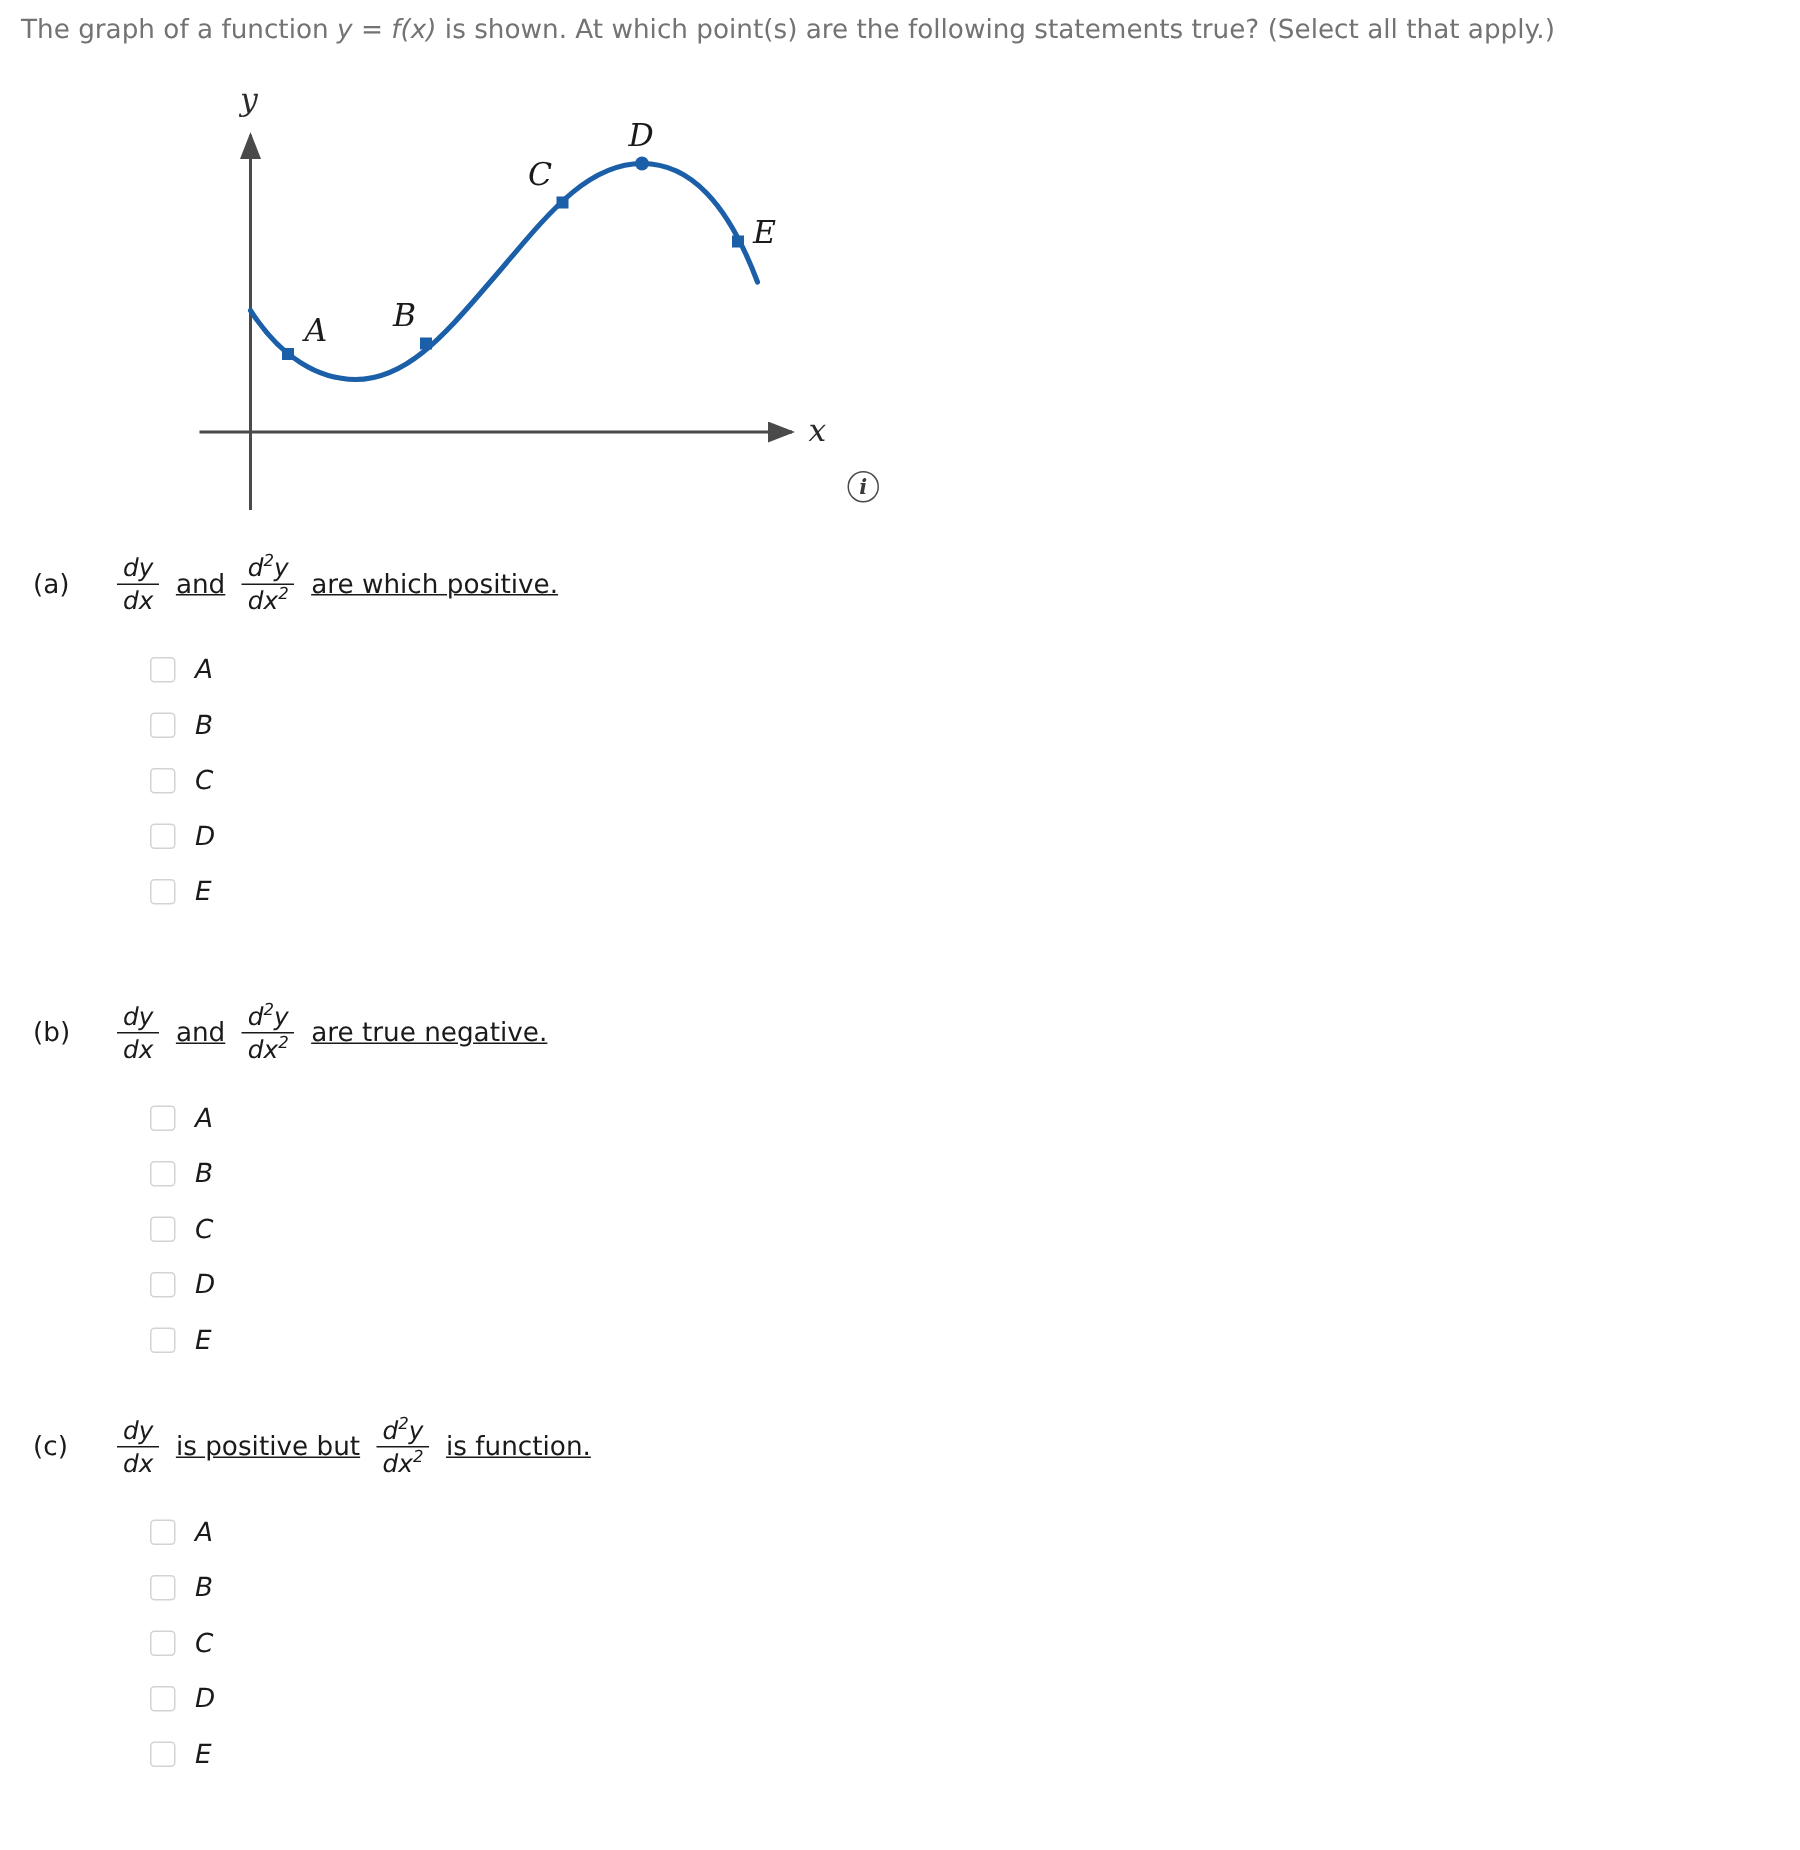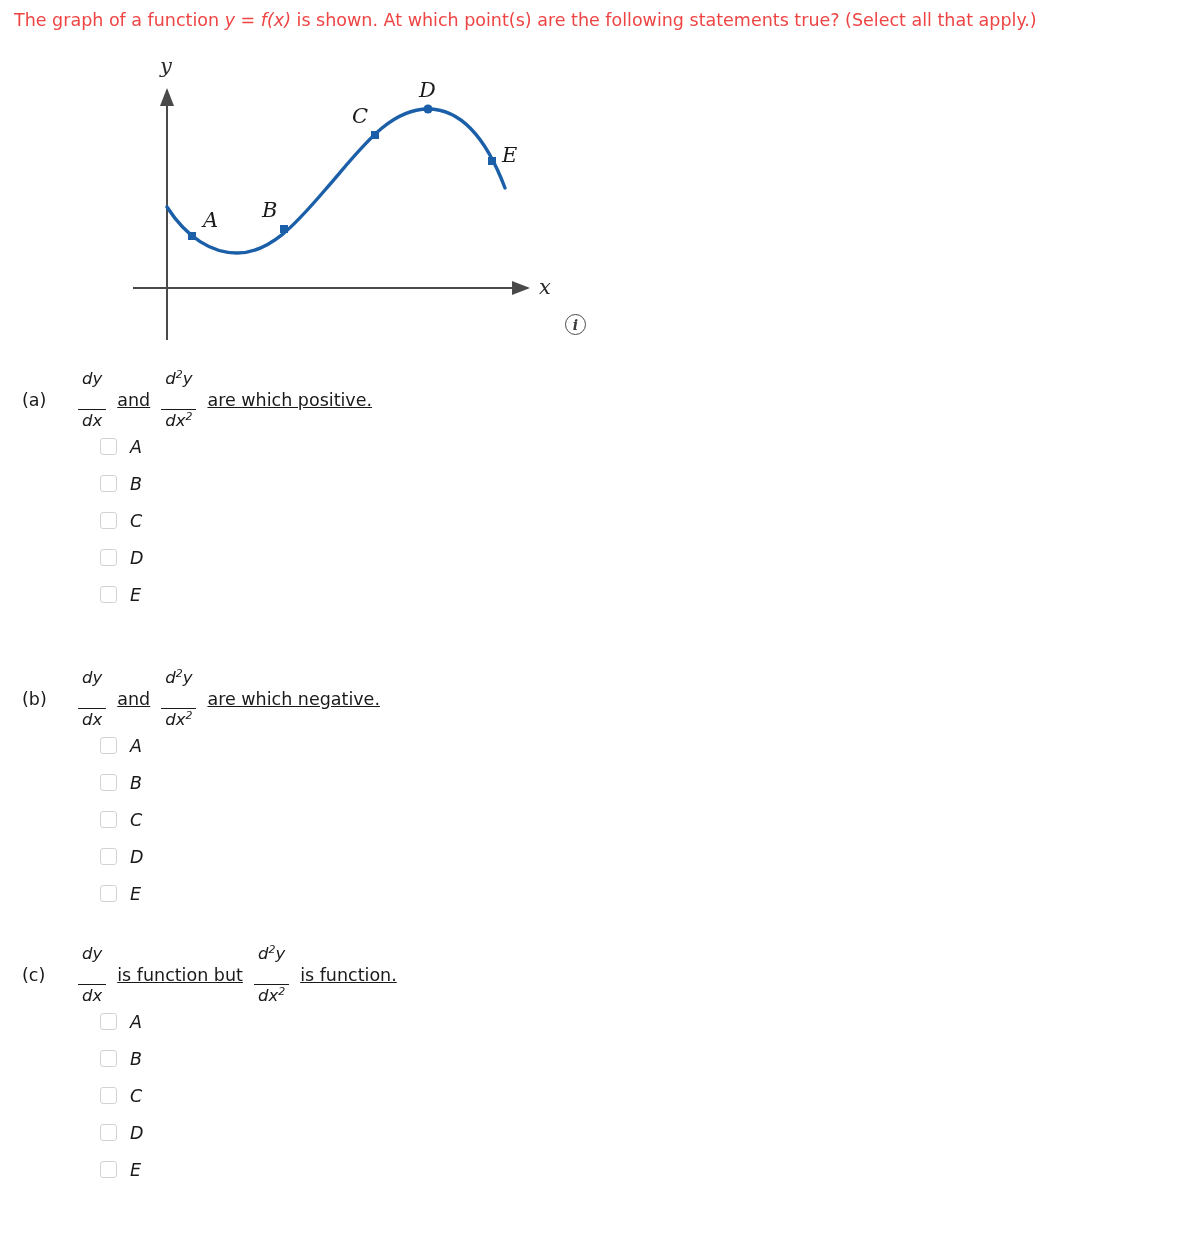--- a/index.html
+++ b/index.html
@@ -15,21 +15,21 @@
     color: #000000;
     -webkit-font-smoothing: antialiased;
   }
   .prompt {
     position: absolute;
     left: 14px;
     top: 8px;
     font-size: 17.5px;
     line-height: 24px;
     white-space: nowrap;
-    color: #ef4444;
+    color: #737373;
   }
   .it { font-style: italic; }
 
   
   .figure {
     position: absolute;
     left: 120px;
     top: 50px;
     width: 480px;
     height: 300px;
@@ -84,21 +84,20 @@
   .frac {
     display: inline-flex;
     flex-direction: column;
     align-items: center;
     justify-content: center;
     vertical-align: middle;
     margin: 0 4px;
     font-style: italic;
     font-size: 16.5px;
     line-height: 1.08;
-    gap: 20px;
   }
   .frac .num { padding: 0 4px 1px 4px; }
   .frac .den { padding: 2px 4px 0 4px; border-top: 1.4px solid #1a1a1a; }
   .frac sup { font-size: 11px; font-style: italic; vertical-align: super; line-height: 0; }
 
   .options { position: absolute; left: 100px; top: 0; }
   .opt-row {
     display: flex;
     align-items: center;
     height: 37px;
@@ -201,21 +200,21 @@
     <span class="qtag">(b)</span>
     <span class="frac">
       <span class="num">dy</span>
       <span class="den">dx</span>
     </span>
     <span class="qtext">and</span>
     <span class="frac">
       <span class="num"><span>d</span><sup>2</sup><span>y</span></span>
       <span class="den"><span>dx</span><sup>2</sup></span>
     </span>
-    <span class="qtext">are which negative.</span>
+    <span class="qtext">are true negative.</span>
   </div>
   <div class="options" style="top:58px;">
     <div class="opt-row">
       <span class="checkbox"></span>
       <span class="opt-label">A</span>
     </div>
     <div class="opt-row">
       <span class="checkbox"></span>
       <span class="opt-label">B</span>
     </div>
@@ -234,21 +233,21 @@
   </div>
 </div>
 
 <div class="qblock" style="top:945px;">
   <div class="qline">
     <span class="qtag">(c)</span>
     <span class="frac">
       <span class="num">dy</span>
       <span class="den">dx</span>
     </span>
-    <span class="qtext">is function but</span>
+    <span class="qtext">is positive but</span>
     <span class="frac">
       <span class="num"><span>d</span><sup>2</sup><span>y</span></span>
       <span class="den"><span>dx</span><sup>2</sup></span>
     </span>
     <span class="qtext">is function.</span>
   </div>
   <div class="options" style="top:58px;">
     <div class="opt-row">
       <span class="checkbox"></span>
       <span class="opt-label">A</span>

